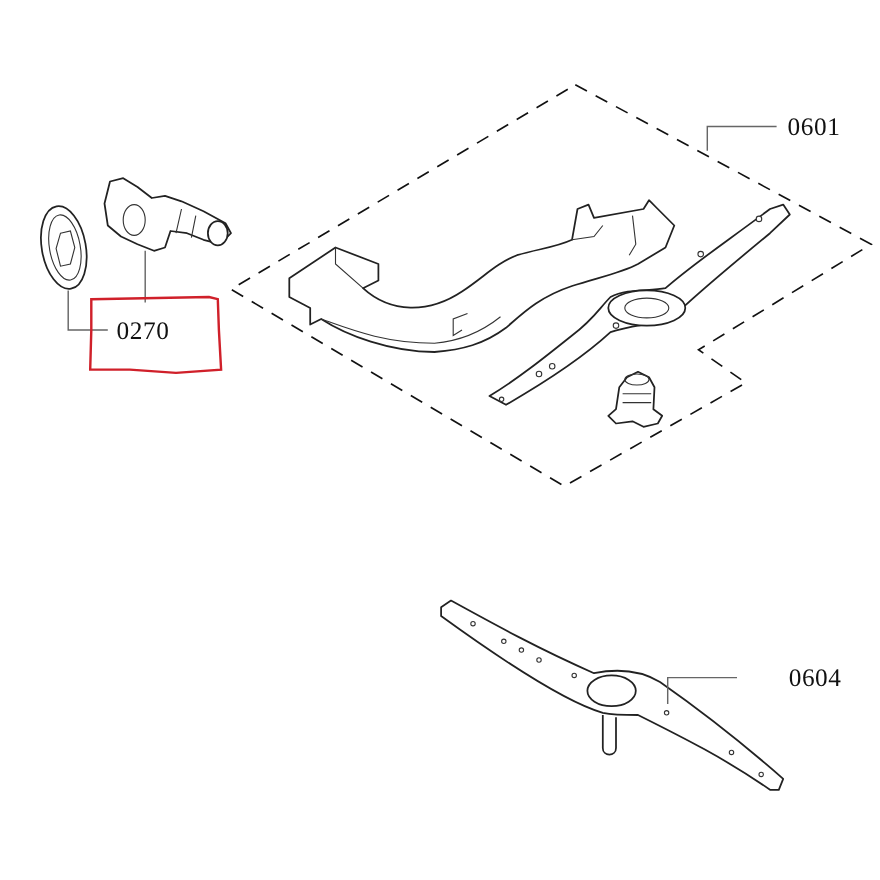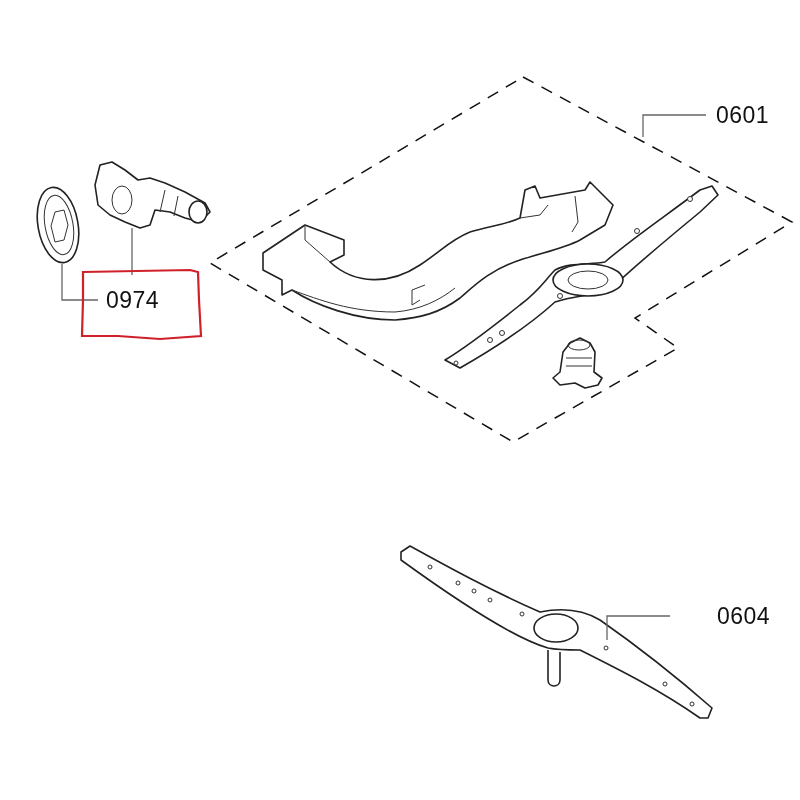--- a/index.html
+++ b/index.html
@@ -1,18 +1,18 @@
 <!DOCTYPE html>
 <html><head>
 <meta charset="utf-8">
 <style>
   html, body { margin: 0; padding: 0; background: #ffffff; }
   body { width: 800px; height: 800px; position: relative; overflow: hidden; font-family: "Liberation Sans", sans-serif; }
   svg.diagram { position: absolute; left: 0; top: 0; }
-  .label { position: absolute; font-family: Liberation Sans, sans-serif; font-size: 23px; color: #111; letter-spacing: 0.5px; line-height: 1; }
+  .label { position: absolute; font-family: Liberation Serif, serif; font-size: 23px; color: #111; letter-spacing: 0.5px; line-height: 1; }
   .part { fill: #ffffff; stroke: #222; stroke-width: 1.6; stroke-linejoin: round; }
   .part-thin { fill: none; stroke: #333; stroke-width: 1; }
   .leader { fill: none; stroke: #666; stroke-width: 1.3; }
   .dash { fill: none; stroke: #111; stroke-width: 1.5; stroke-dasharray: 12 9; }
   .hole { fill: #fff; stroke: #333; stroke-width: 1; }
 </style>
 </head>
 <body>
 
 <svg class="diagram" width="800" height="800" viewBox="0 0 800 800">
@@ -76,14 +76,14 @@
     <circle class="hole" cx="522" cy="614" r="2"></circle>
     <circle class="hole" cx="606" cy="648" r="2"></circle>
     <circle class="hole" cx="665" cy="684" r="2"></circle>
     <circle class="hole" cx="692" cy="704" r="2"></circle>
   </g>
 
   <polyline class="leader" points="607,640 607,616 670,616"></polyline>
 </svg>
 
 <div class="label" style="left:716px; top:104px;">0601</div>
-<div class="label" style="left:106px; top:289px;">0974</div>
+<div class="label" style="left:106px; top:289px;">0270</div>
 <div class="label" style="left:682px; top:605px;margin-left:35px;">0604</div>
 
 </body></html>

